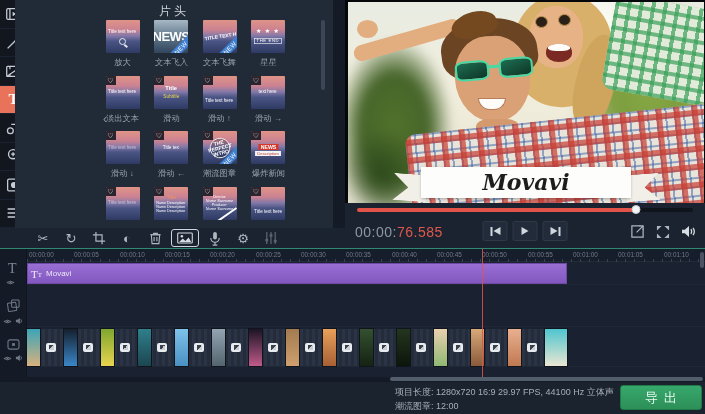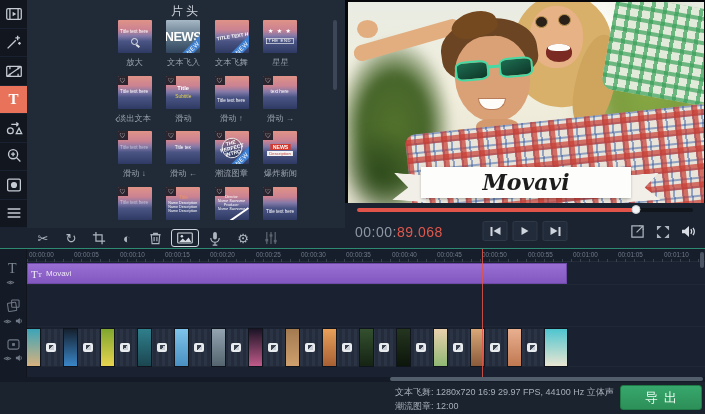--- a/index.html
+++ b/index.html
@@ -7,21 +7,21 @@
 .app { position:relative; width:705px; height:414px; background:#151b26; overflow:hidden; }
 
 
 .rail { position:absolute; left:0; top:0; width:27px; height:228px; background:#11161f; }
 .tool { width:27px; height:28.5px; display:flex; align-items:center; justify-content:center; border-bottom:1px solid #1a2130; cursor:pointer; }
 .tool.active { background:#e8725a; }
 .tool .tglyph { color:#fff; font-size:15px; font-weight:bold; font-family:"Liberation Serif","DejaVu Serif",serif; }
 .tsvg { display:flex; }
 
 
-.panel { position:absolute; left:27px; top:0; width:318px; height:228px; background:#212a37; overflow:hidden; }
+.panel { position:absolute; left:15px; top:0; width:318px; height:228px; background:#212a37; overflow:hidden; }
 .panel-title { position:absolute; top:3px; left:0; width:100%; text-align:center; font-size:12px; letter-spacing:3px; color:#ccd2da; }
 .catbox { position:absolute; left:6px; top:14px; width:66px; height:208px; background:#1a212d; border:1px solid #141a24; }
 .cat-item { font-size:9px; line-height:11px; padding:1px 0 1px 4px; color:#b4bcc7; cursor:pointer; white-space:nowrap; }
 .cat-item.selected { color:#e8725a; background:#242e3c; }
 .cat-scroll { position:absolute; right:1px; top:3px; width:3px; height:92px; background:#39424f; border-radius:2px; }
 .searchrow { position:absolute; left:0; bottom:0; width:100%; height:14px; border-top:1px solid #242d3a; display:flex; align-items:center; justify-content:space-between; padding:0 4px; }
 .magicon { width:6px; height:6px; border:1px solid #7d8795; border-radius:50%; position:relative; display:inline-block; }
 .magicon::after { content:""; position:absolute; right:-3px; bottom:-2px; width:4px; height:1.5px; background:#7d8795; transform:rotate(40deg); }
 .clearglyph { color:#7d8795; font-size:10px; line-height:10px; cursor:pointer; }
 .collapse { position:absolute; left:88px; top:112px; color:#8a93a1; font-size:12px; cursor:pointer; }
@@ -450,21 +450,21 @@
   </div>
 
   <div class="pv-seek">
     <div class="seektrack">
       <div class="seekfill" id="seekfill" style="width: 83%;"></div>
       <div class="seekhandle" id="seekhandle" style="left: 83%;"></div>
     </div>
   </div>
 
   <div class="pv-controls">
-    <div class="timecode"><span>00:00:</span><span class="tc-red">89.068</span></div>
+    <div class="timecode"><span>00:00:</span><span class="tc-red">76.585</span></div>
     <div class="transport">
       <div class="tbtn">
           <span class="tbar"></span>
           <span class="tri tri-l"></span>
         </div>
       <div class="tbtn">
           <span class="tri"></span>
         </div>
       <div class="tbtn">
           <span class="tri"></span>
@@ -691,19 +691,19 @@
         </span>
     </div>
   </div>
 
   <div class="hscroll">
     <div class="hthumb"></div>
   </div>
 
   <div class="bottombar">
     <div class="projinfo">
-      <div><span>文本飞舞:</span> <span>1280x720 16:9 29.97 FPS, 44100 Hz 立体声</span><span class="pencil">✎</span></div>
+      <div><span>项目长度:</span> <span>1280x720 16:9 29.97 FPS, 44100 Hz 立体声</span><span class="pencil">✎</span></div>
       <div><span>潮流图章:</span> <span>12:00</span></div>
     </div>
     <div class="exportbtn">导出</div>
   </div>
 
 </div>
 
 </body></html>

